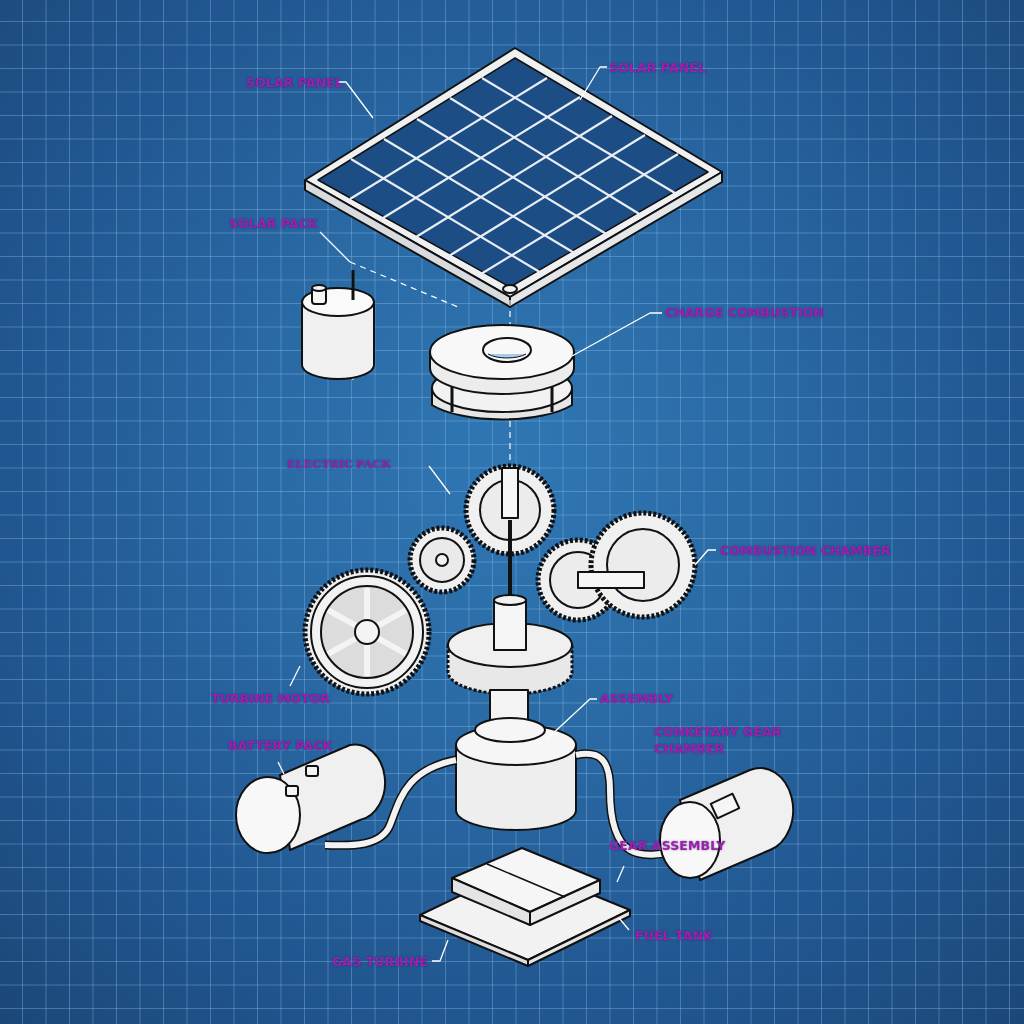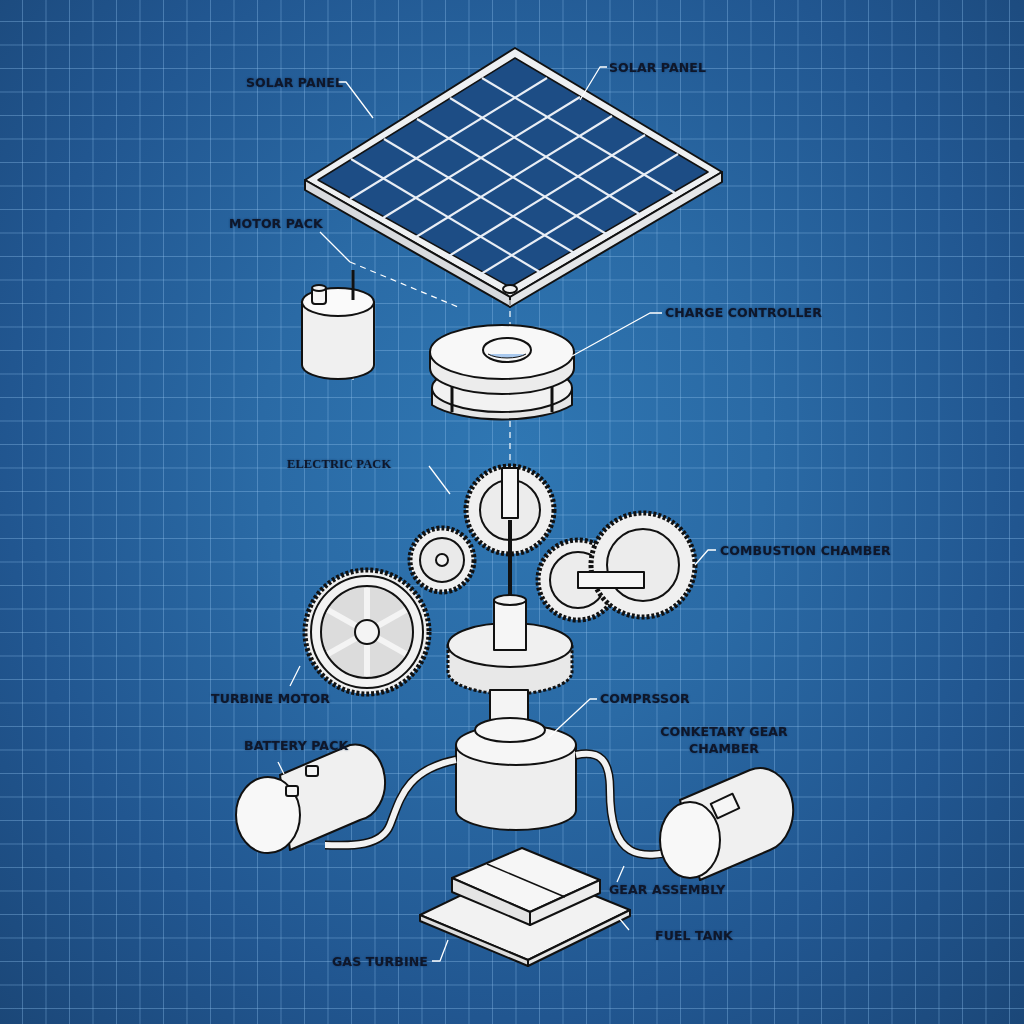--- a/index.html
+++ b/index.html
@@ -5,21 +5,21 @@
   html,body{margin:0;padding:0;}
   body{width:1024px;height:1024px;overflow:hidden;position:relative;
     background:radial-gradient(ellipse at 50% 45%, #2f77b3 0%, #2a6aa5 35%, #215690 70%, #1b4778 100%);
     font-family:"DejaVu Sans","Liberation Sans",sans-serif;}
   .grid{position:absolute;inset:0;
     background-image:
       linear-gradient(to right, rgba(140,190,235,0.38) 1px, transparent 1px),
       linear-gradient(to bottom, rgba(140,190,235,0.38) 1px, transparent 1px);
     background-size:23.5px 23.5px;background-position:22px 21px;}
   svg.art{position:absolute;left:0;top:0;width:1024px;height:1024px;}
-  .lbl{position:absolute;color:#0f172a;font-size:12.5px;font-weight:bold;letter-spacing:0.1px;
+  .lbl{position:absolute;color:#a21caf;font-size:12.5px;font-weight:bold;letter-spacing:0.1px;
     white-space:nowrap;line-height:17px;text-shadow:0 0 2px rgba(0,30,70,0.6);}
   .lbl.two{white-space:normal;width:140px;}
 </style>
 </head>
 <body>
 
 <div class="grid"></div>
 
 <svg class="art" viewBox="0 0 1024 1024" xmlns="http://www.w3.org/2000/svg">
   <defs>
@@ -155,23 +155,23 @@
       <line x1="278" y1="762" x2="284" y2="774"></line>
       <line x1="617" y1="882" x2="624" y2="866"></line>
       <line x1="629" y1="930" x2="619" y2="918"></line>
       <polyline points="432,961 440,961 448,940"></polyline>
     </g>
   </g>
 </svg>
 
 <div class="lbl" style="left:246px;top:74px;">SOLAR PANEL</div>
 <div class="lbl" style="left:609px;top:59px;">SOLAR PANEL</div>
-<div class="lbl" style="left:229px;top:215px;">MOTOR PACK</div>
-<div class="lbl" style="left:665px;top:304px;">CHARGE CONTROLLER</div>
+<div class="lbl" style="left:229px;top:215px;">SOLAR PACK</div>
+<div class="lbl" style="left:665px;top:304px;">CHARGE COMBUSTION</div>
 <div class="lbl" style="left:287px;top:456px;font-family:Liberation Serif, serif;">ELECTRIC PACK</div>
 <div class="lbl" style="left:720px;top:542px;">COMBUSTION CHAMBER</div>
 <div class="lbl" style="left:211px;top:690px;">TURBINE MOTOR</div>
-<div class="lbl" style="left:600px;top:690px;">COMPRSSOR</div>
-<div class="lbl" style="left:228px;top:737px;margin-left:16px;">BATTERY PACK</div>
-<div class="lbl two" style="left:654px;top:723px;text-align:center;">CONKETARY GEAR CHAMBER</div>
-<div class="lbl" style="left:609px;top:881px;">GEAR ASSEMBLY</div>
-<div class="lbl" style="left:635px;top:927px;padding-left:20px;">FUEL TANK</div>
+<div class="lbl" style="left:600px;top:690px;">ASSEMBLY</div>
+<div class="lbl" style="left:228px;top:737px;">BATTERY PACK</div>
+<div class="lbl two" style="left:654px;top:723px;">CONKETARY GEAR CHAMBER</div>
+<div class="lbl" style="left:609px;top:837px;">GEAR ASSEMBLY</div>
+<div class="lbl" style="left:635px;top:927px;">FUEL TANK</div>
 <div class="lbl" style="left:316px;top:953px;margin-left:16px;">GAS TURBINE</div>
 
 </body></html>

